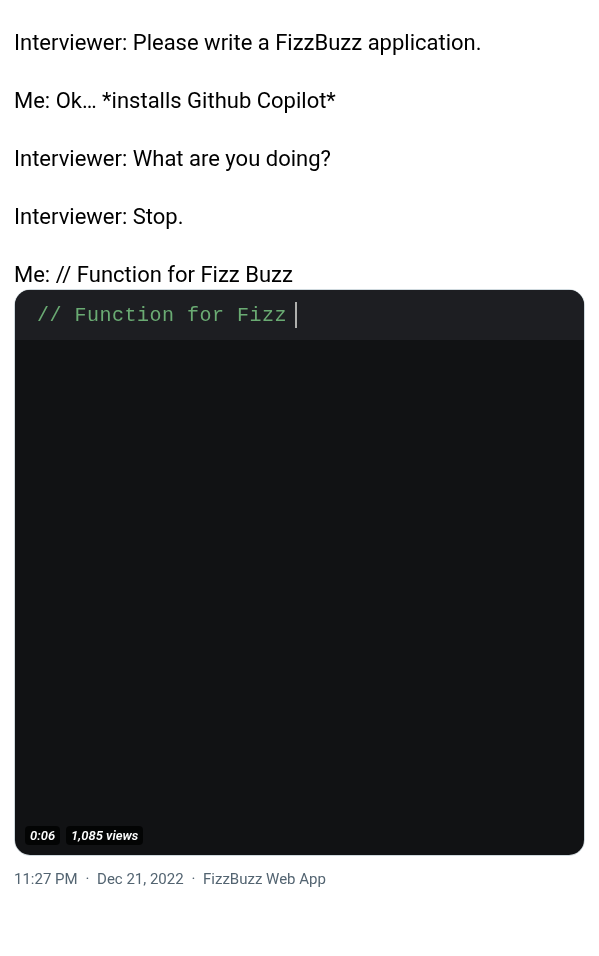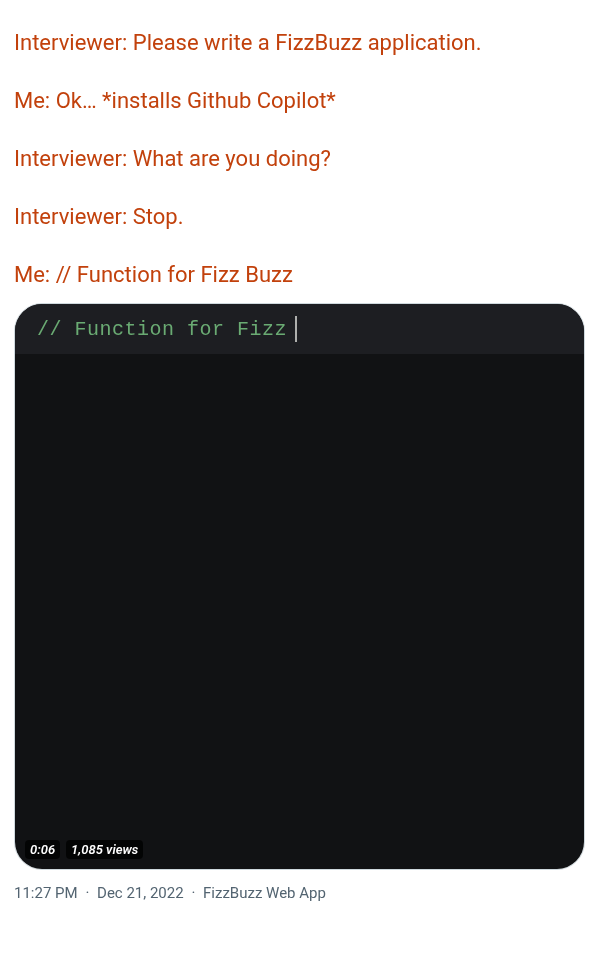--- a/index.html
+++ b/index.html
@@ -7,22 +7,22 @@
     .tweet { padding: 14px 14px 0 14px; }
     .header { display: flex; align-items: flex-start; }
     .avatar { width: 48px; height: 48px; border-radius: 50%; flex-shrink: 0; margin-right: 12px; background: linear-gradient(135deg, #8b7355 0%, #a0826d 40%, #6b5544 70%, #4a3c2e 100%); position: relative; overflow: hidden; }
     .avatar::after { content: ''; position: absolute; top: 8px; left: 12px; width: 24px; height: 24px; border-radius: 50%; background: radial-gradient(circle at 35% 30%, #e8c8a8 0%, #d4a878 60%, #8b6844 100%); }
     .name-block { flex: 1; min-width: 0; }
     .name-line { display: flex; align-items: center; gap: 4px; }
     .display-name { font-weight: 700; font-size: 15px; color: #0f1419; }
     .flag { font-size: 15px; }
     .handle { color: #536471; font-size: 15px; margin-top: 1px; }
     .more { margin-left: auto; color: #536471; width: 34px; height: 18px; display: flex; align-items: flex-start; justify-content: flex-end; cursor: pointer; letter-spacing: 2px; font-weight: 700; font-size: 14px; }
-    .body-text { margin-top: 14px; font-size: 22px; line-height: 29px; color: #c2410c; white-space: pre-wrap; word-wrap: break-word; }
-    .media { margin-top: 14px; border-radius: 28px; overflow: hidden; border: 1px solid #cfd9de; position: relative; }
+    .body-text { margin-top: 14px; font-size: 22px; line-height: 29px; color: #000000; white-space: pre-wrap; word-wrap: break-word; }
+    .media { border-radius: 16px; overflow: hidden; border: 1px solid #cfd9de; position: relative; }
     .editor { background: #111214; width: 100%; height: 565px; position: relative; }
     .editor-bar { background: #1d1e22; height: 50px; display: flex; align-items: center; padding: 0 22px; }
     .code { font-family: "SFMono-Regular", Consolas, "Liberation Mono", Menlo, monospace; color: #6aab73; font-size: 20px; letter-spacing: 0.5px; font-weight: 400; }
     .cursor { display: inline-block; width: 2px; height: 26px; background: #aeafad; vertical-align: middle; margin-left: 8px; }
     .video-meta { position: absolute; bottom: 10px; left: 10px; display: flex; gap: 6px; font-style: italic; }
     .pill { background: rgba(0,0,0,0.77); color: #fff; font-size: 13px; padding: 2px 5px; border-radius: 4px; font-weight: 600; }
     .footer { margin-top: 14px; padding-bottom: 14px; color: #536471; font-size: 15px; }
     .footer span.sep { padding: 0 4px; }
     .footer a { color: #536471; text-decoration: none; }
   </style>

